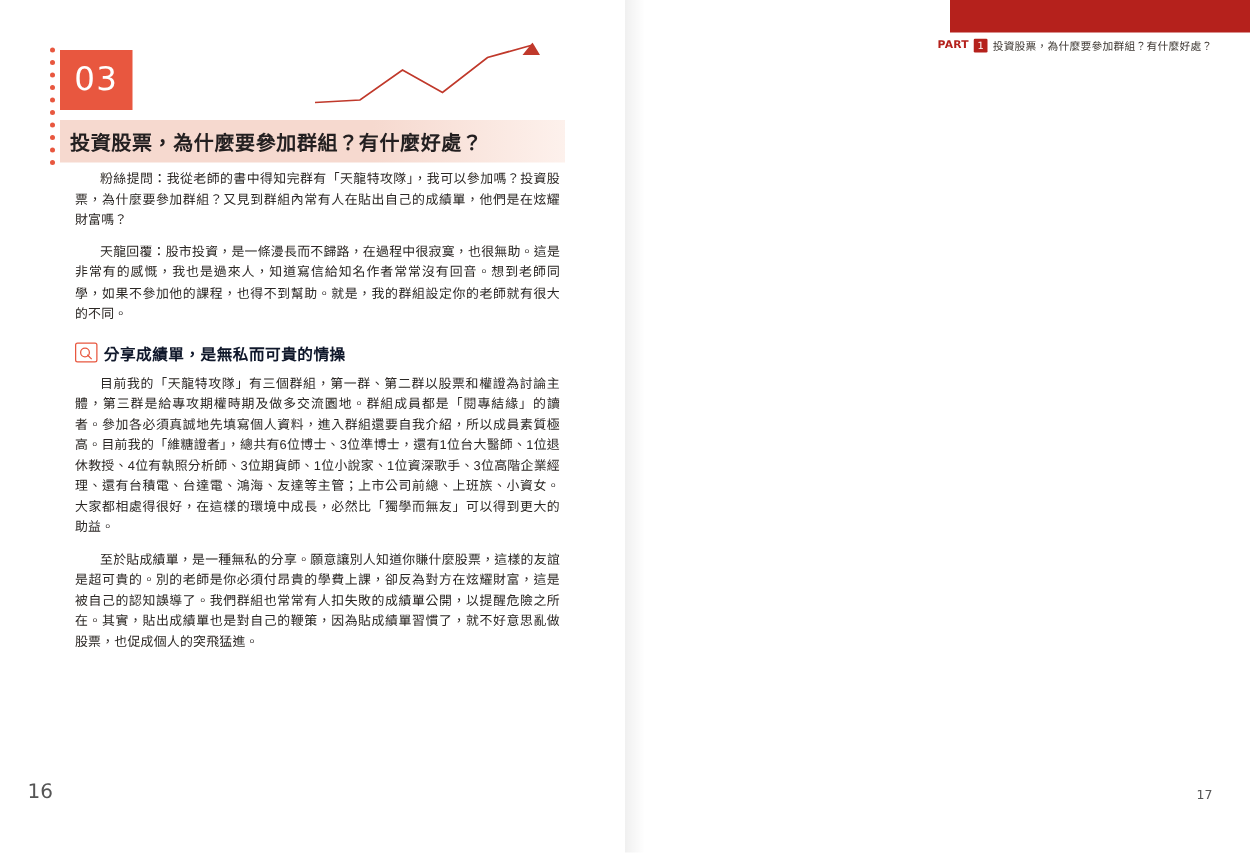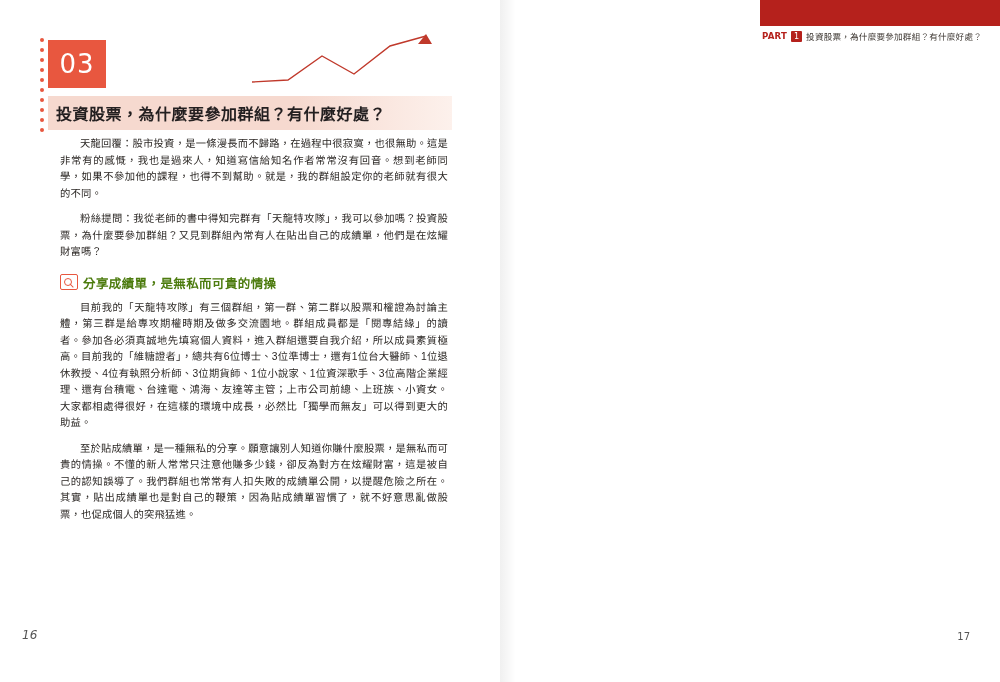--- a/index.html
+++ b/index.html
@@ -126,47 +126,46 @@
     content: "";
     position: absolute;
     width: 5px;
     height: 1.2px;
     background: #e8573f;
     transform: rotate(45deg);
     left: 8px;
     top: 10px;
   }
   .sub-title {
-    color: #4d7c0f;
+    color: #0f172a;
     font-size: 12.5px;
     font-weight: bold;
     letter-spacing: 0.4px;
   }
   .folio-left {
     position: absolute;
     left: 22px;
     bottom: 40px;
-    font-size: 12px;
+    font-size: 16px;
     color: #555;
     font-family: "DejaVu Sans", sans-serif;
-    font-style: italic;
   }
 
   
   .rail {
     position: absolute;
     right: 0;
     top: 0;
     width: 240px;
     height: 26px;
     background: #b5211c;
   }
   .rail-label {
     position: absolute;
-    right: 18px;
+    right: 30px;
     top: 30px;
     font-size: 8.6px;
     color: #3c3631;
     letter-spacing: 0.2px;
     display: flex;
     align-items: center;
     gap: 4px;
   }
   .rail-part {
     color: #b5211c;
@@ -226,30 +225,30 @@
     </svg>
 
     <div class="chapter-head">
       <div class="num-box">03</div>
       <div class="title-bar">
         <span class="t">投資股票，為什麼要參加群組？有什麼好處？</span>
       </div>
     </div>
 
     <div class="body-col">
+      <p class="para">粉絲提問：我從老師的書中得知完群有「天龍特攻隊」，我可以參加嗎？投資股票，為什麼要參加群組？又見到群組內常有人在貼出自己的成績單，他們是在炫耀財富嗎？</p>
       <p class="para">天龍回覆：股市投資，是一條漫長而不歸路，在過程中很寂寞，也很無助。這是非常有的感慨，我也是過來人，知道寫信給知名作者常常沒有回音。想到老師同學，如果不參加他的課程，也得不到幫助。就是，我的群組設定你的老師就有很大的不同。</p>
-      <p class="para">粉絲提問：我從老師的書中得知完群有「天龍特攻隊」，我可以參加嗎？投資股票，為什麼要參加群組？又見到群組內常有人在貼出自己的成績單，他們是在炫耀財富嗎？</p>
 
       <div class="sub-head">
         <span class="sub-icon"></span>
         <span class="sub-title">分享成績單，是無私而可貴的情操</span>
       </div>
 
       <p class="para">目前我的「天龍特攻隊」有三個群組，第一群、第二群以股票和權證為討論主體，第三群是給專攻期權時期及做多交流園地。群組成員都是「閱專結緣」的讀者。參加各必須真誠地先填寫個人資料，進入群組還要自我介紹，所以成員素質極高。目前我的「維糖證者」，總共有6位博士、3位準博士，還有1位台大醫師、1位退休教授、4位有執照分析師、3位期貨師、1位小說家、1位資深歌手、3位高階企業經理、還有台積電、台達電、鴻海、友達等主管；上市公司前總、上班族、小資女。大家都相處得很好，在這樣的環境中成長，必然比「獨學而無友」可以得到更大的助益。</p>
-      <p class="para">至於貼成績單，是一種無私的分享。願意讓別人知道你賺什麼股票，是無私而可貴的情操。不懂的新人常常只注意他賺多少錢，卻反為對方在炫耀財富，這是被自己的認知誤導了。我們群組也常常有人扣失敗的成績單公開，以提醒危險之所在。其實，貼出成績單也是對自己的鞭策，因為貼成績單習慣了，就不好意思亂做股票，也促成個人的突飛猛進。</p>
+      <p class="para">至於貼成績單，是一種無私的分享。願意讓別人知道你賺什麼股票，這樣的友誼是超可貴的。別的老師是你必須付昂貴的學費上課，卻反為對方在炫耀財富，這是被自己的認知誤導了。我們群組也常常有人扣失敗的成績單公開，以提醒危險之所在。其實，貼出成績單也是對自己的鞭策，因為貼成績單習慣了，就不好意思亂做股票，也促成個人的突飛猛進。</p>
     </div>
 
     <div class="folio-left">16</div>
   </div>
 
   <div class="page page-right">
     <div class="spine-shadow"></div>
     <div class="rail"></div>
     <div class="rail-label">
       <span class="rail-part">PART</span>

